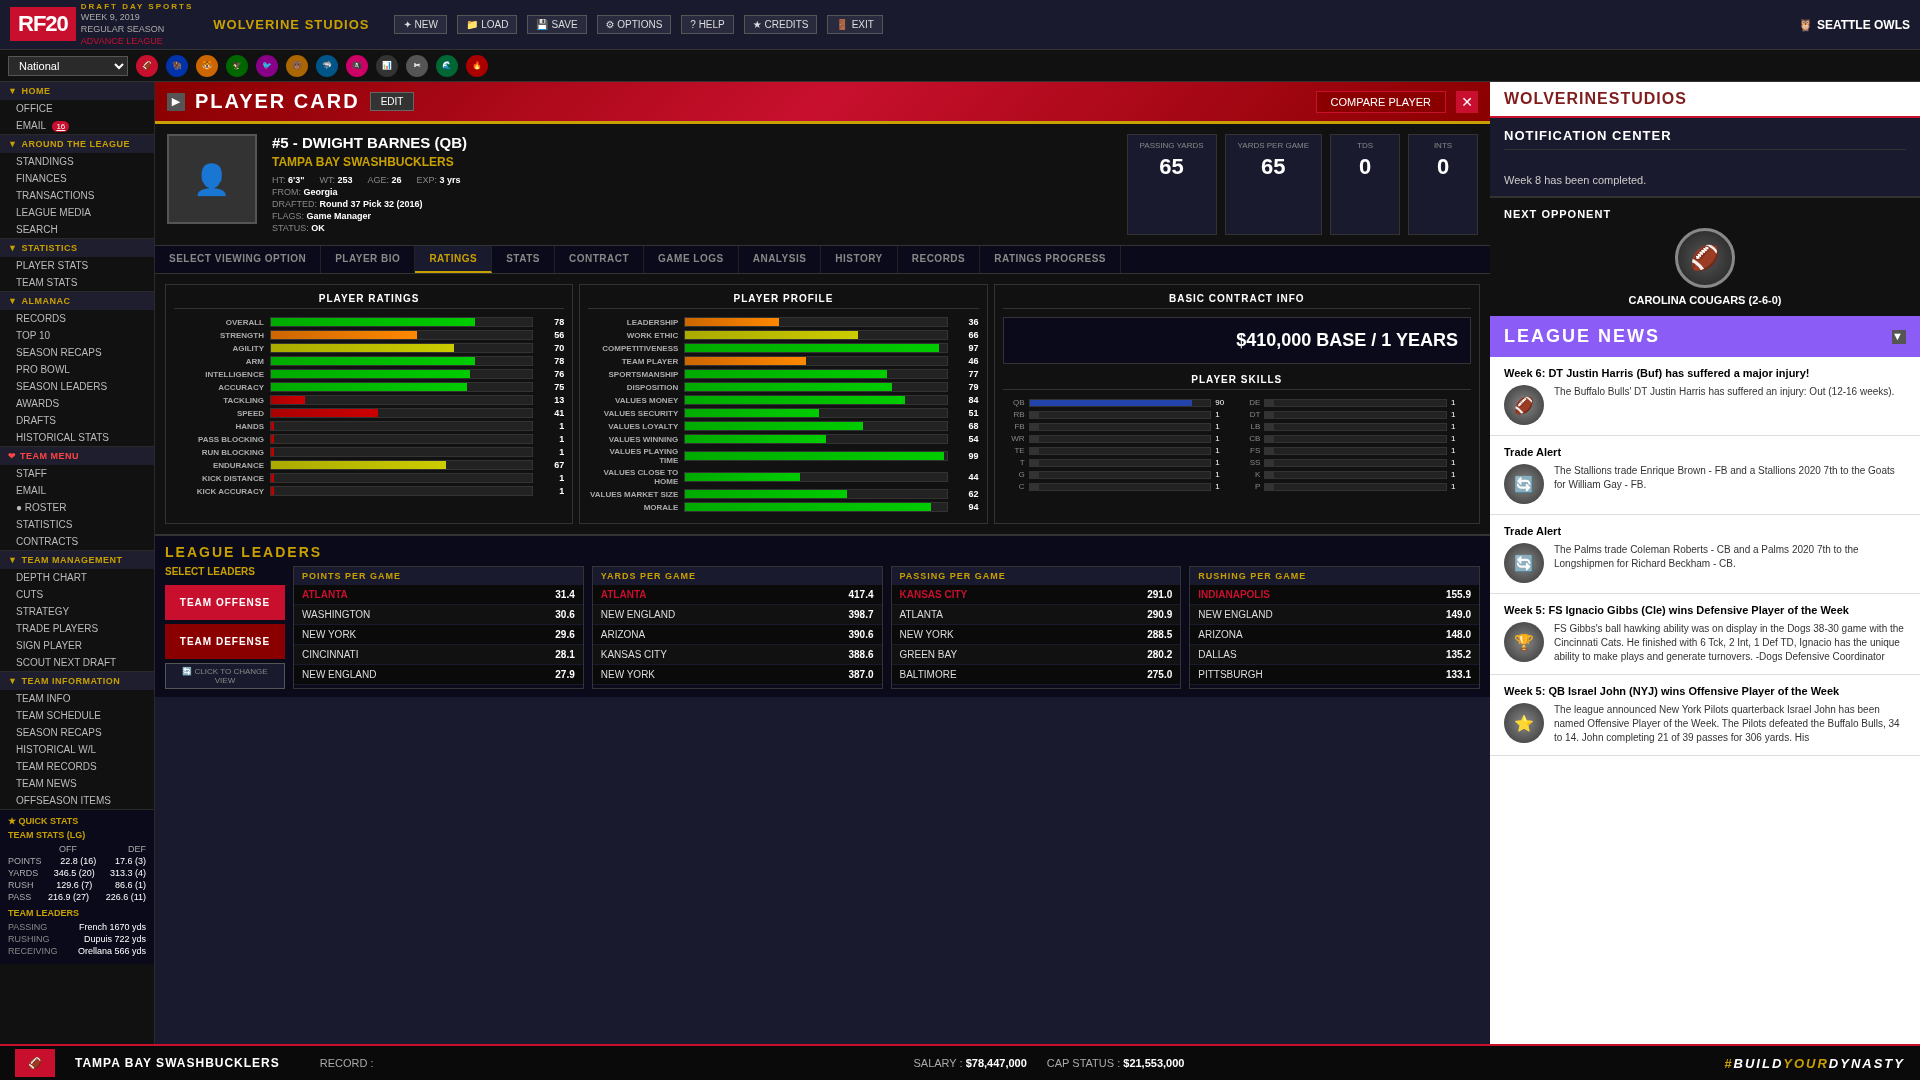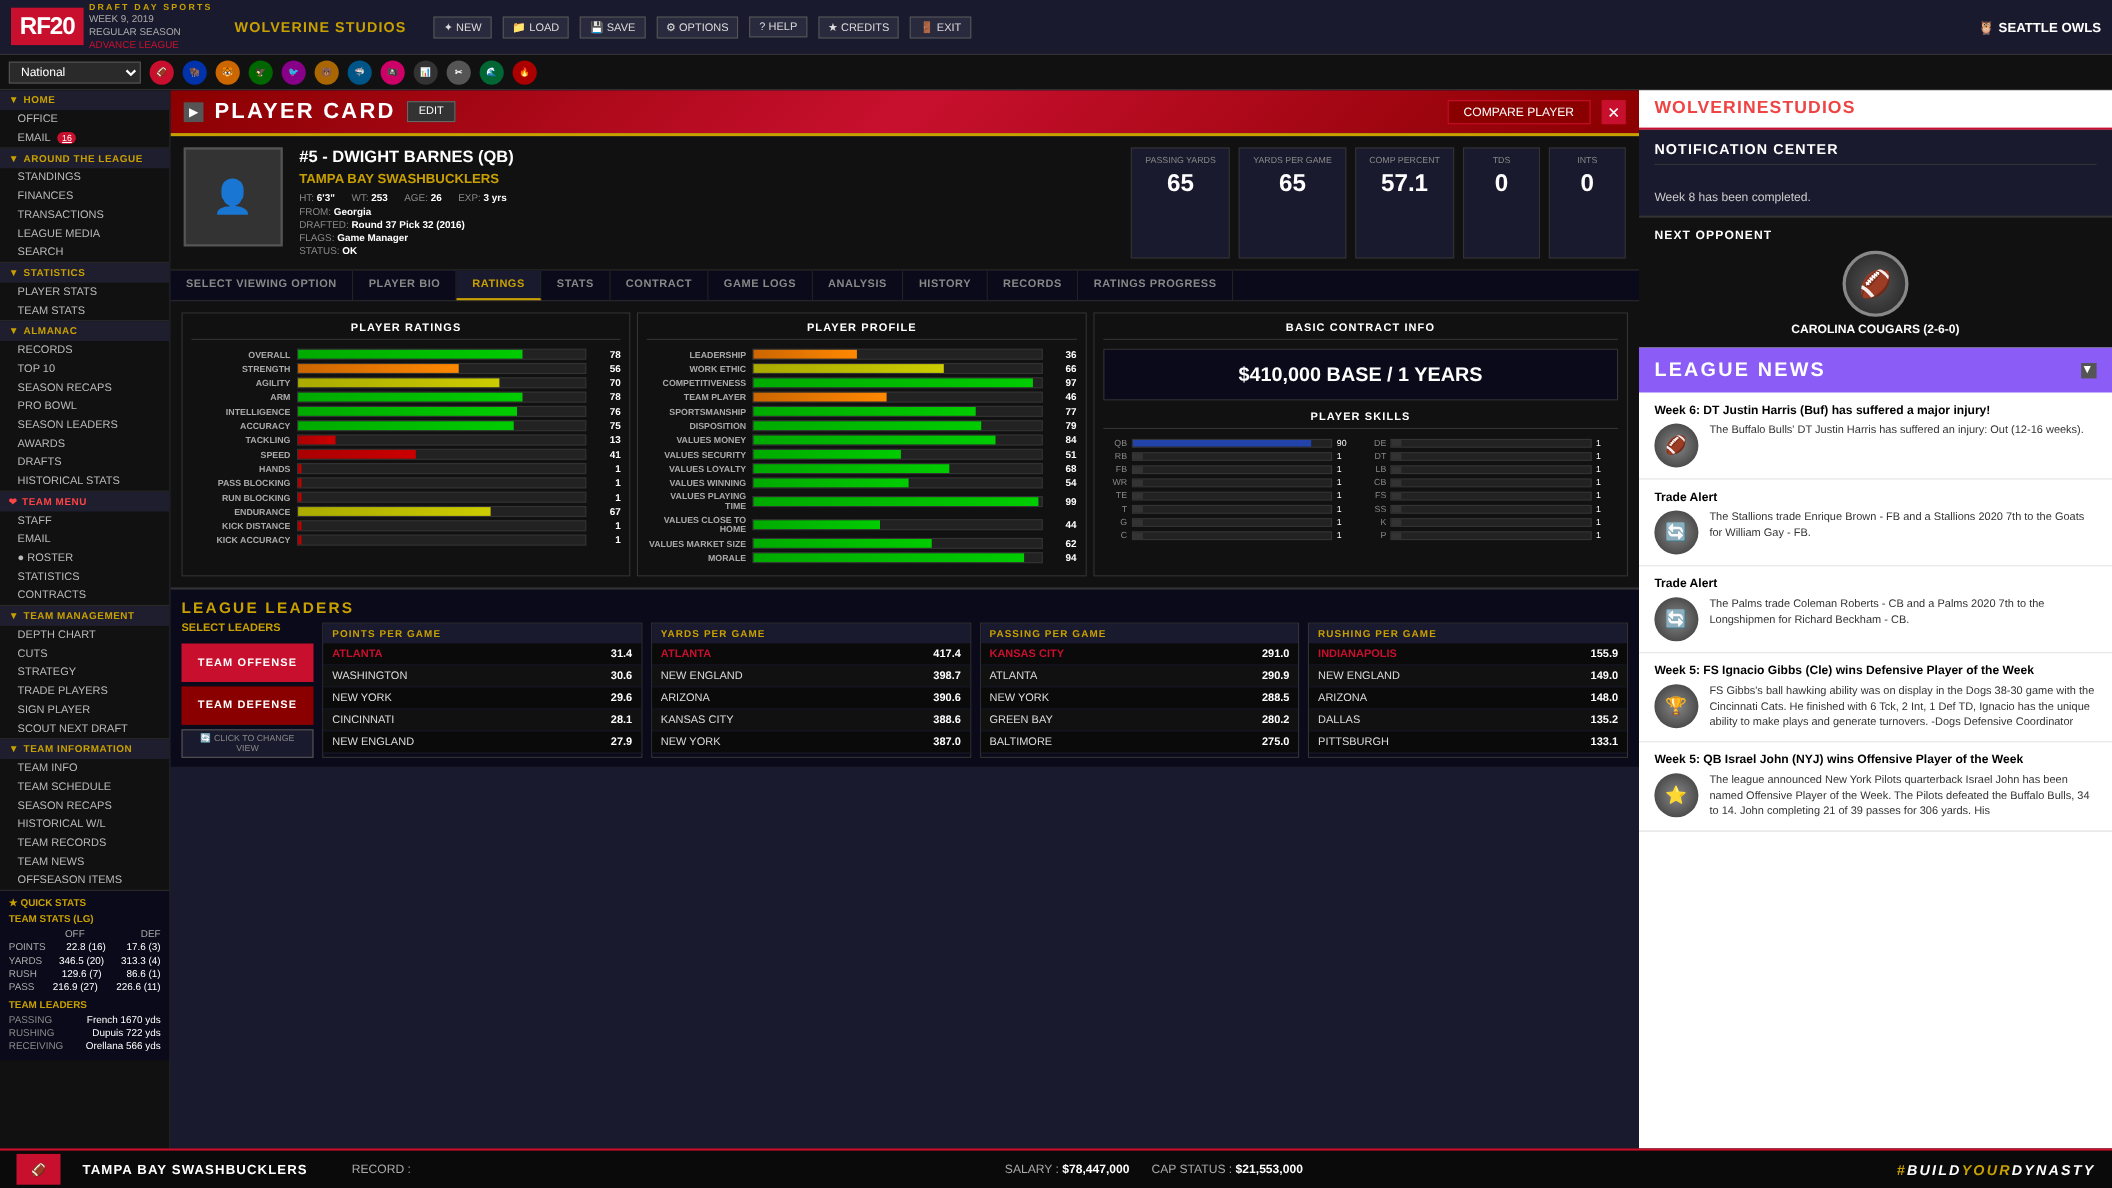--- a/index.html
+++ b/index.html
@@ -380,21 +380,21 @@
       padding: 8px;
     }
     #contract-amount {
       font-size: 18px;
       font-weight: bold;
       color: #fff;
       padding: 12px;
       background: #0a0a1a;
       border: 1px solid #333;
       margin-bottom: 10px;
-      text-align: center;
+      text-align: right;
     }
 
     
     .skills-grid {
       display: grid;
       grid-template-columns: 1fr 1fr;
       gap: 3px;
     }
     .skill-row {
       display: flex;
@@ -665,21 +665,21 @@
       background: #fff;
       padding: 8px 14px;
       border-bottom: 2px solid #c8102e;
     }
     #ws-title {
       font-size: 16px;
       font-weight: 900;
       color: #1a1a2e;
       letter-spacing: 1px;
     }
-    #ws-title span { color: #ef4444; margin-top: 37px; }
+    #ws-title span { color: #7f1d1d; margin-top: 37px; }
 
     
     ::-webkit-scrollbar { width: 6px; }
     ::-webkit-scrollbar-track { background: #111; }
     ::-webkit-scrollbar-thumb { background: #444; }
 
     .news-icon-circle {
       width: 40px;
       height: 40px;
       border-radius: 50%;
@@ -910,24 +910,20 @@
       <div id="stats-boxes">
         <div class="stat-box">
           <div class="stat-box-label">PASSING YARDS</div>
           <div class="stat-box-val">65</div>
         </div>
         <div class="stat-box">
           <div class="stat-box-label">YARDS PER GAME</div>
           <div class="stat-box-val">65</div>
         </div>
         <div class="stat-box">
-          <div class="stat-box-label">COMP PERCENT</div>
-          <div class="stat-box-val">57.1</div>
-        </div>
-        <div class="stat-box">
           <div class="stat-box-label">TDS</div>
           <div class="stat-box-val">0</div>
         </div>
         <div class="stat-box">
           <div class="stat-box-label">INTS</div>
           <div class="stat-box-val">0</div>
         </div>
       </div>
     </div>
 

